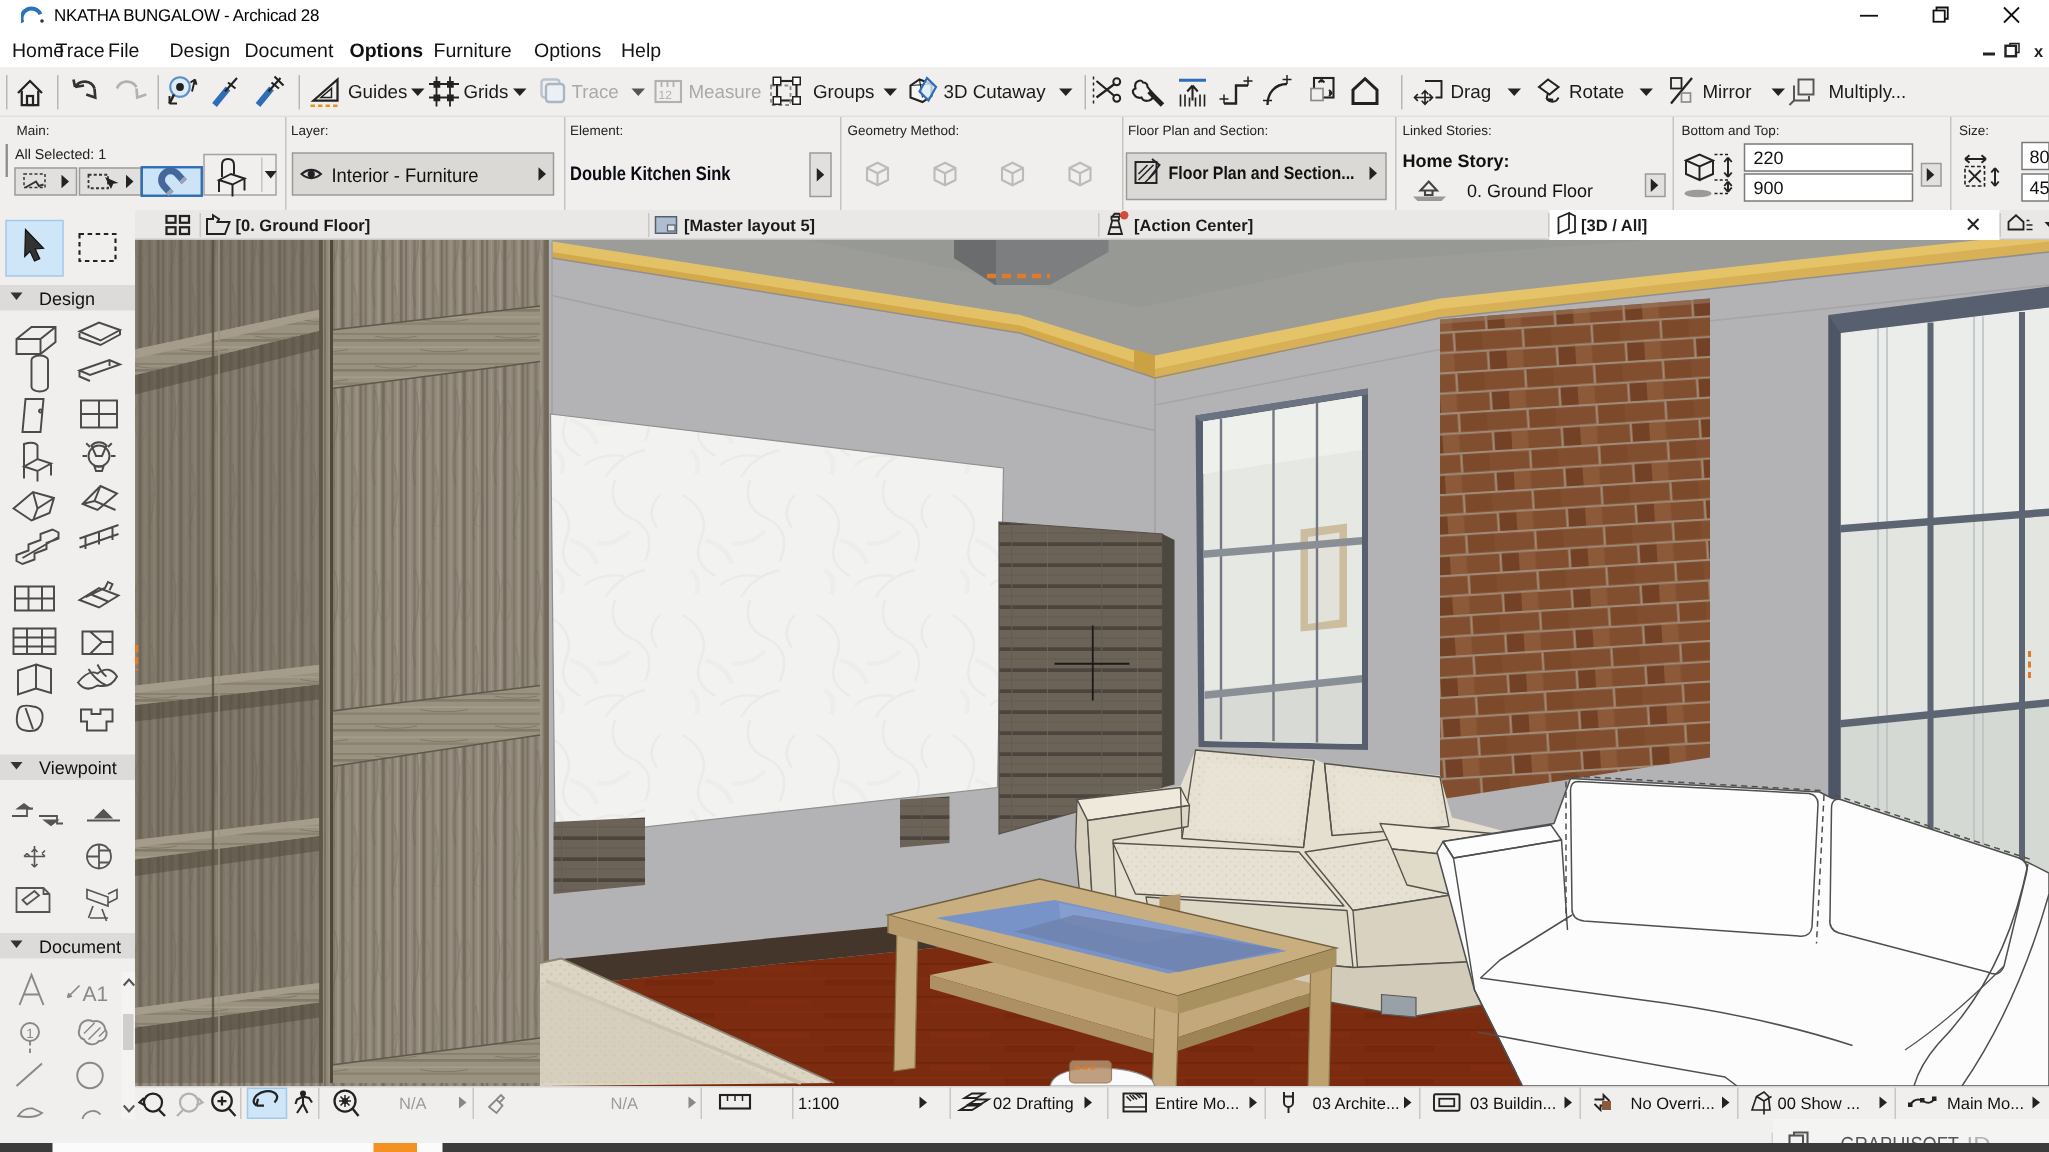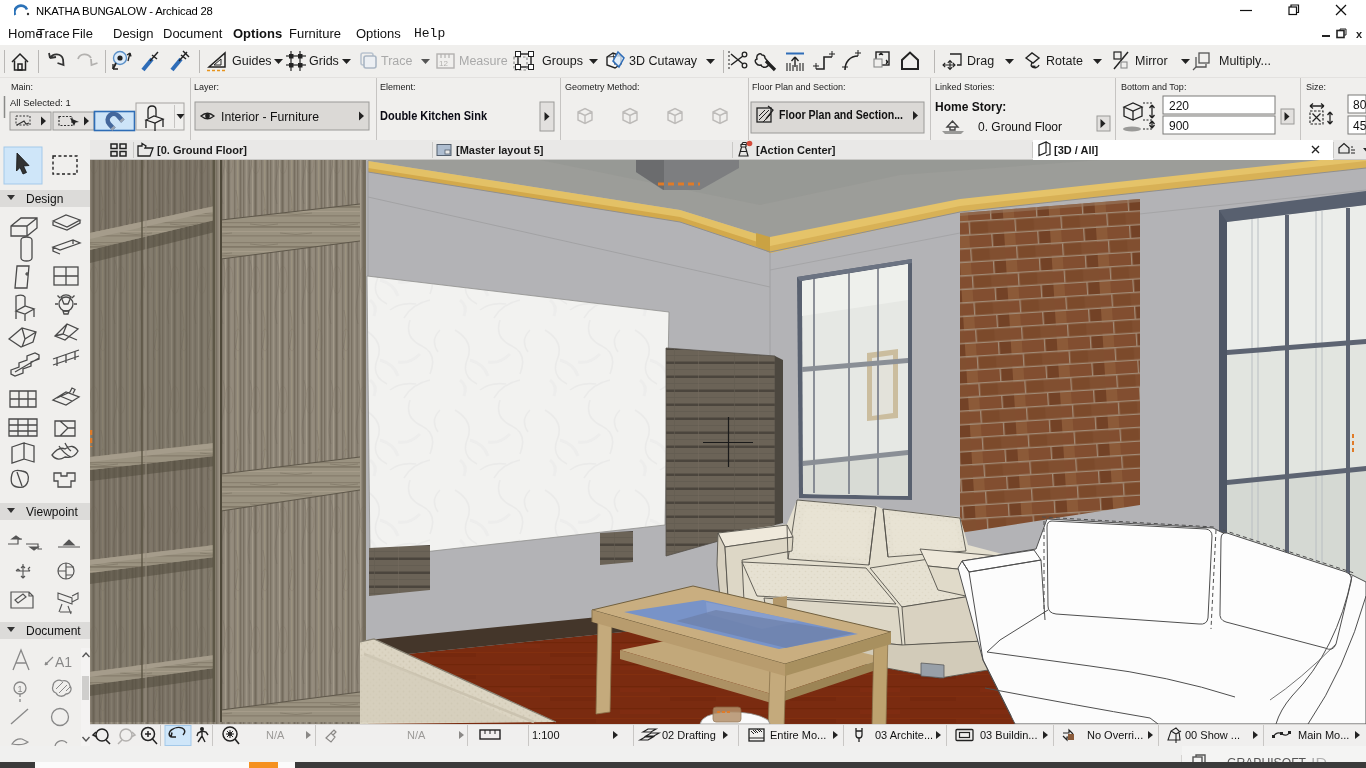--- a/index.html
+++ b/index.html
@@ -30,21 +30,21 @@
 <div class="abs" style="left:0;top:22px;width:1366px;height:23px;background:#ffffff;"></div>
 <div class="abs" id="menubar" style="left:0;top:22px;width:1366px;height:23px;font-size:13px;color:#111;">
   <span class="abs" style="left:8px;top:4px;">Home</span>
   <span class="abs" style="left:37px;top:4px;">Trace</span>
   <span class="abs" style="left:72px;top:4px;">File</span>
   <span class="abs" style="left:113px;top:4px;">Design</span>
   <span class="abs" style="left:163px;top:4px;">Document</span>
   <span class="abs" style="left:233px;top:4px;font-weight:bold;">Options</span>
   <span class="abs" style="left:289px;top:4px;">Furniture</span>
   <span class="abs" style="left:356px;top:4px;">Options</span>
-  <span class="abs" style="left:414px;top:4px;font-family:Liberation Mono, monospace;">Help</span>
+  <span class="abs" style="left:414px;top:4px;">Help</span>
   <svg class="abs" style="left:1320px;top:6px;" width="46" height="12" viewBox="0 0 46 12">
     <line x1="2" y1="8" x2="10" y2="8" stroke="#222" stroke-width="2"></line>
     <rect x="17" y="2.5" width="7" height="7" fill="none" stroke="#222" stroke-width="1.6"></rect>
     <path d="M20 2.5 v-1.5 h6 v6 h-1.5" fill="none" stroke="#222" stroke-width="1"></path>
     <text x="36" y="10" font-size="11" font-weight="bold" fill="#222">x</text>
   </svg>
 </div>
 
 <div class="abs" style="left:0;top:45px;width:1366px;height:33px;background:#f0efed;border-bottom:1px solid #e3e1df;"></div>
 <div class="abs" id="toolbar" style="left:0;top:45px;width:1366px;height:33px;">

